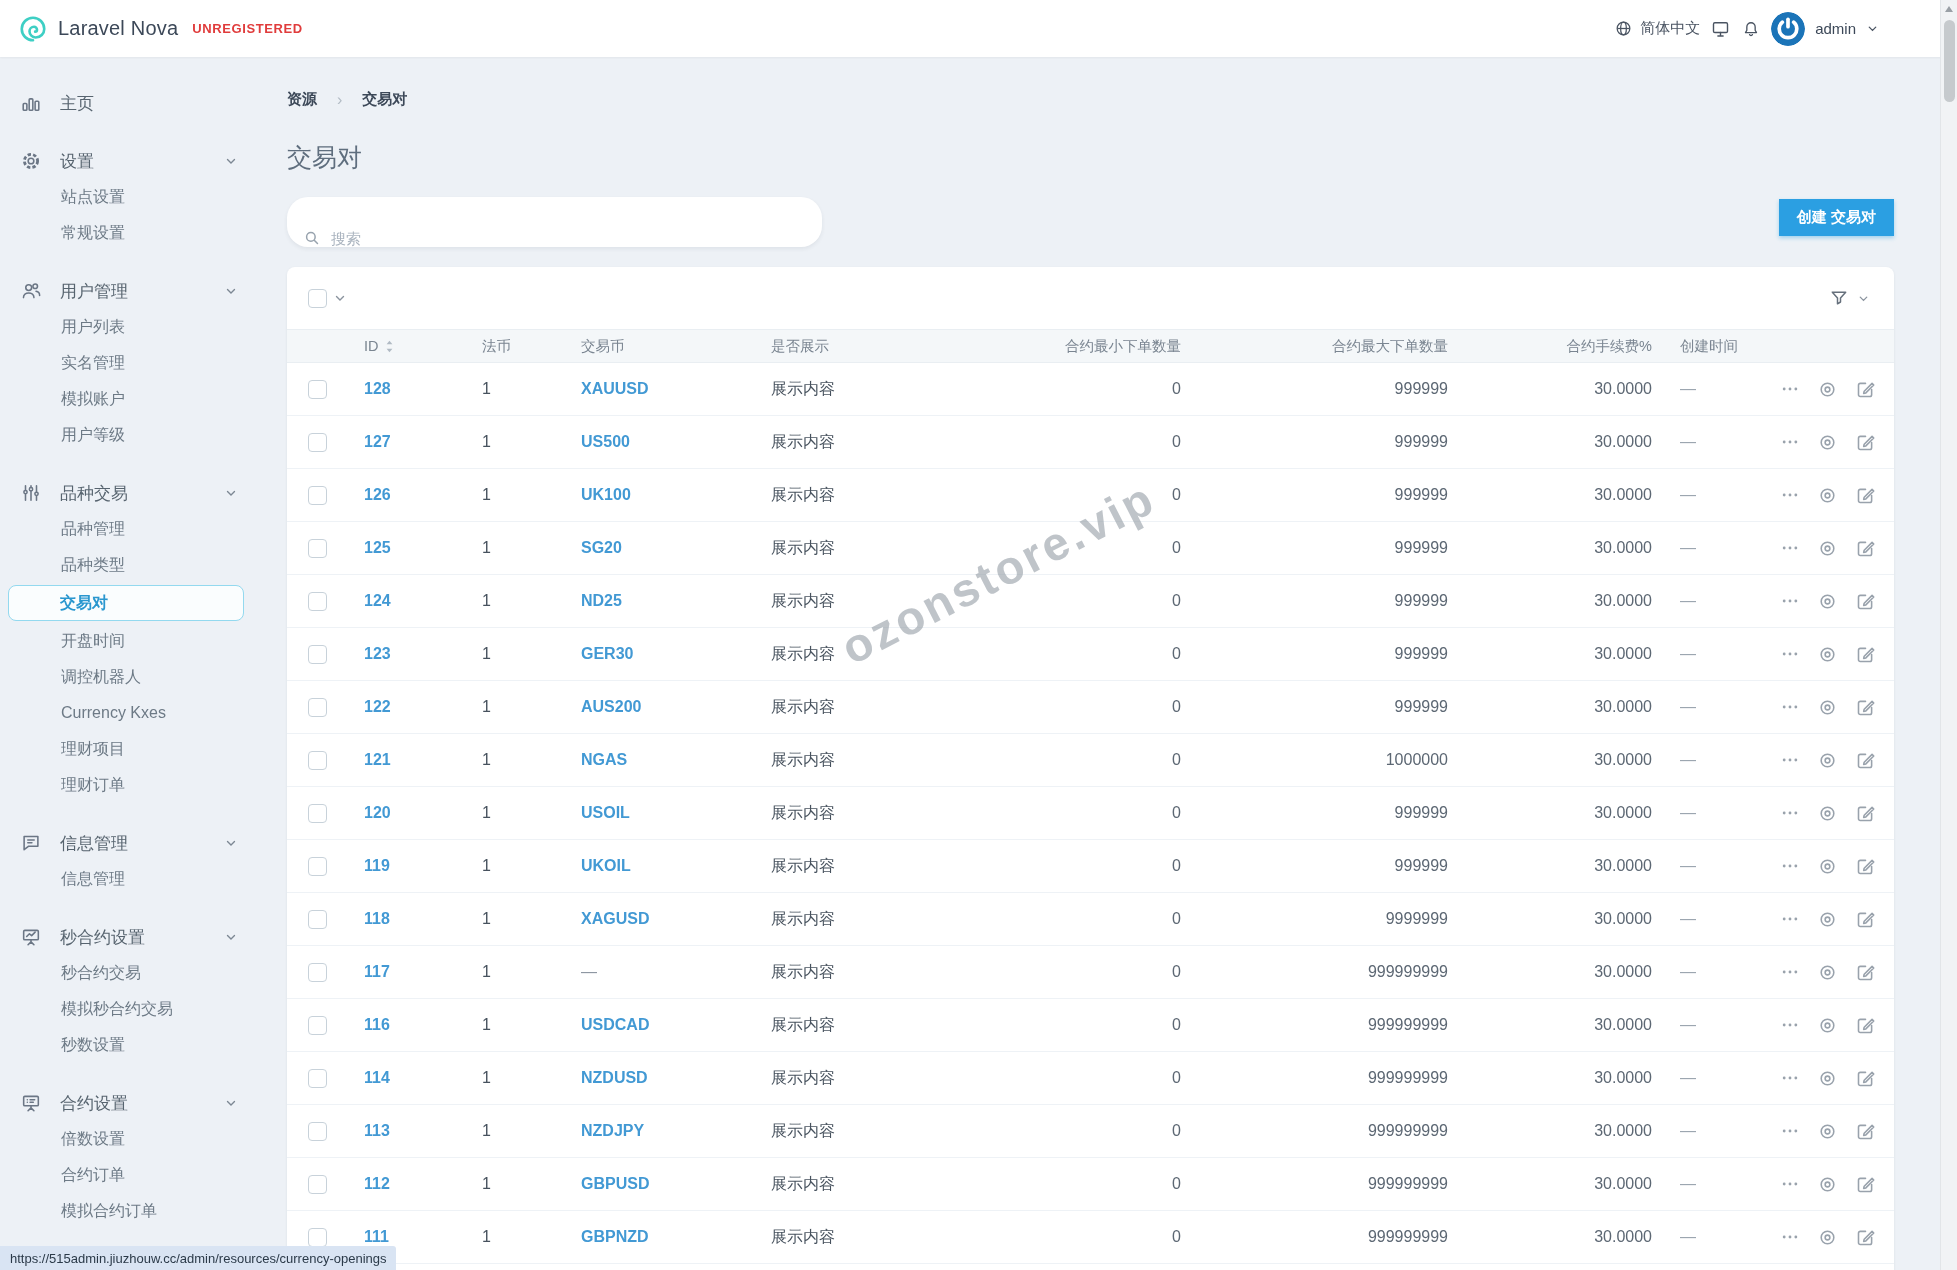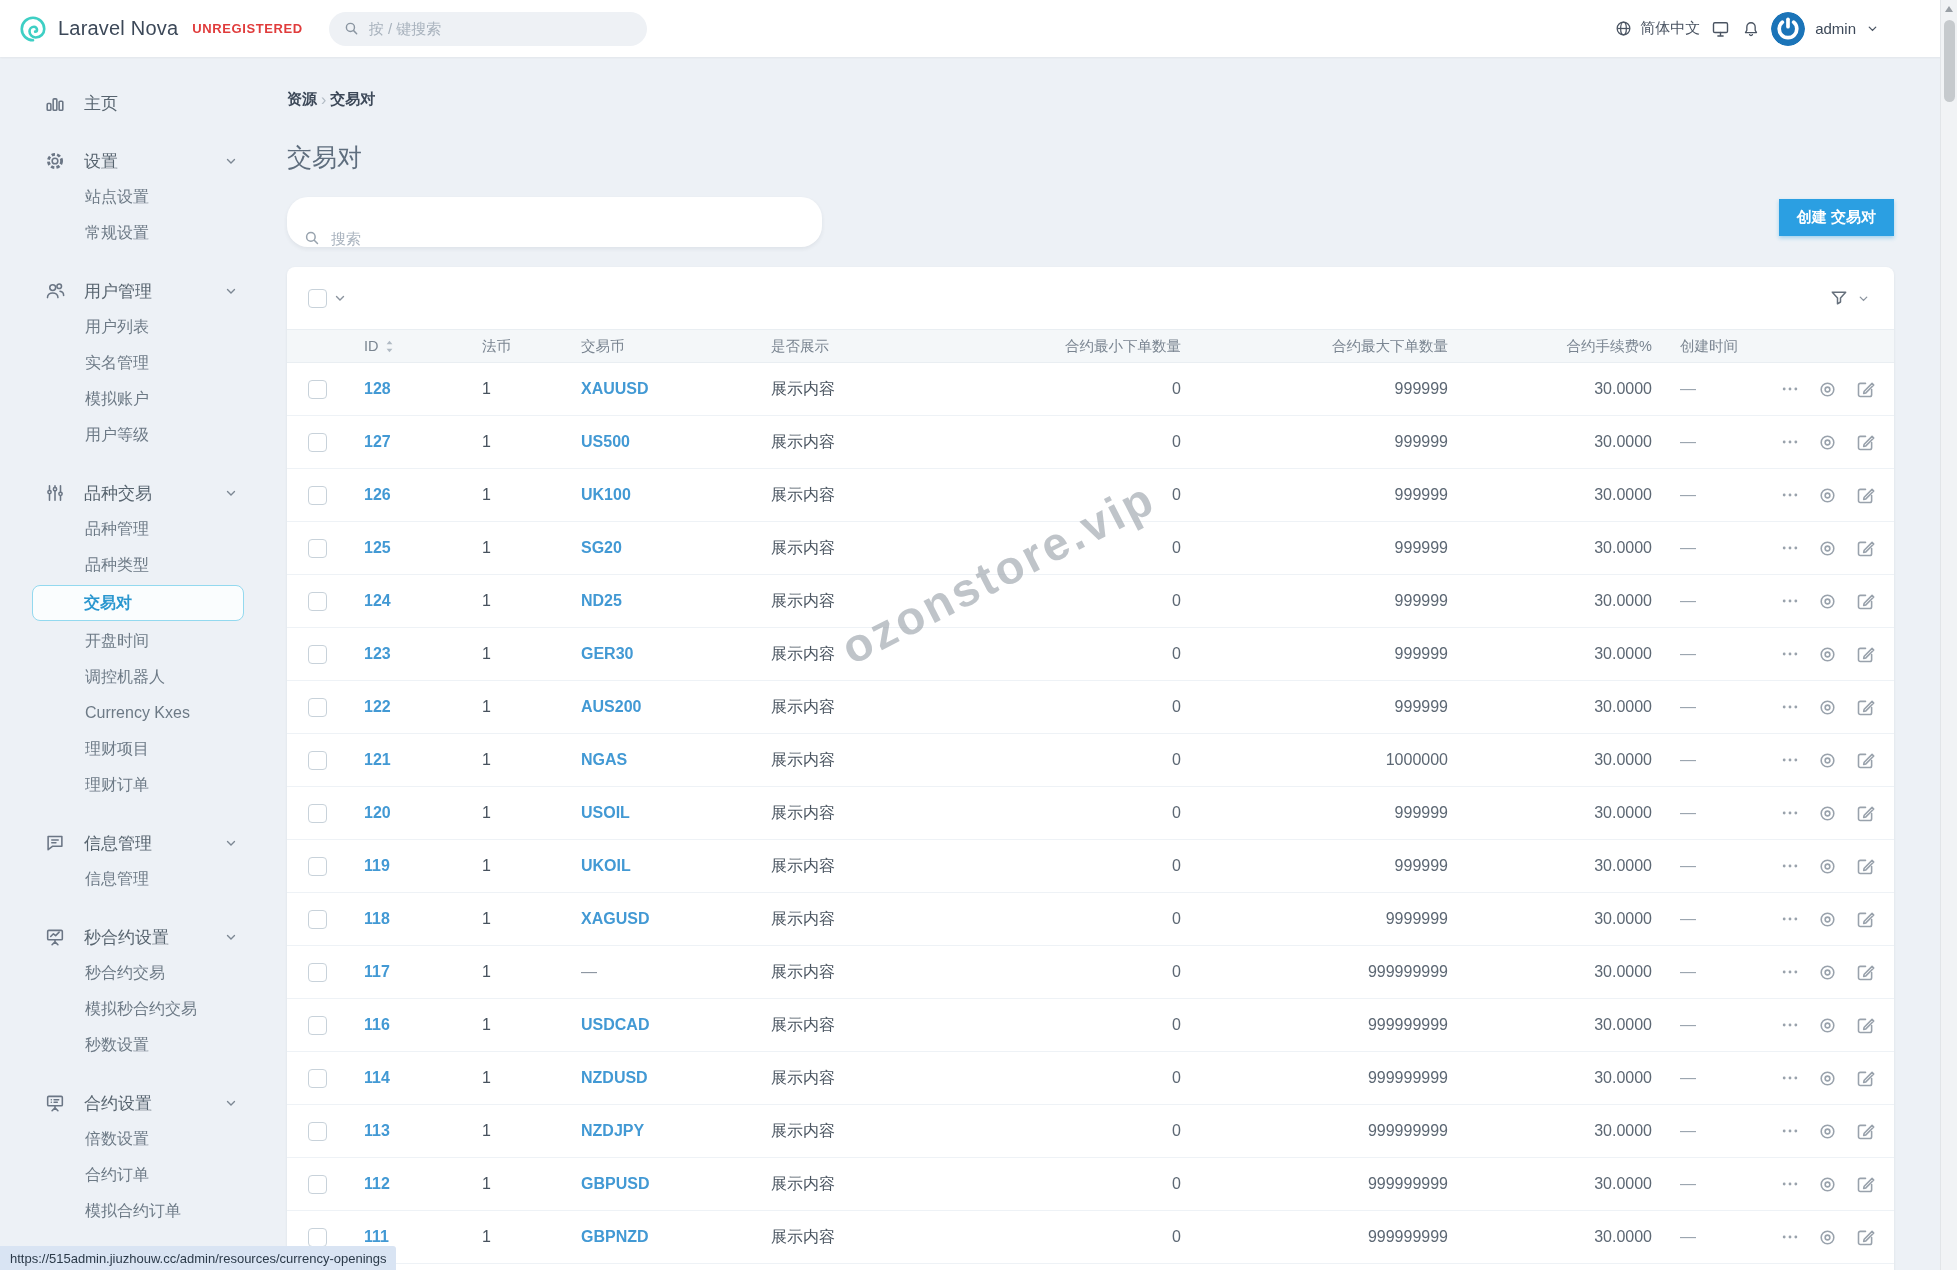--- a/index.html
+++ b/index.html
@@ -27,33 +27,33 @@
 
   
   .scrollbar { position:absolute; top:0; right:0; width:17px; height:1270px; background:#f1f3f5;
                border-left:1px solid #e2e5e8; z-index:40; }
   .scroll-arrow { width:0; height:0; border-left:4px solid transparent; border-right:4px solid transparent;
                   border-bottom:6px solid #9aa0a6; margin:6px auto 8px; }
   .scroll-thumb { width:11px; height:82px; background:#c6cacd; border-radius:6px; margin:0 auto; }
 
   
   .sidebar { position:absolute; top:57px; left:0; width:252px; height:1213px; padding:28px 0 0 0; overflow:hidden; }
-  .side-section { margin-bottom:22px;padding-left:24px; }
+  .side-section { margin-bottom:22px; }
   .side-head { height:36px; display:flex; align-items:center; padding:0 14px 0 20px; color:#57646f;
                font-size:17px; cursor:pointer; }
   .side-head .s-icon { width:22px; color:#6b7685; margin-right:18px; flex:0 0 22px; }
   .side-head .chev { margin-left:auto; color:#7c8793; }
   .side-child { height:36px; display:flex; align-items:center; padding-left:60px; font-size:16px;
                 color:#6d7a86; cursor:pointer; border:1px solid transparent; }
   .side-child.active { border:1px solid #93d9ef; border-radius:8px; background:#fafdfe; color:#2a97cf;
                        font-weight:bold; margin:2px 8px 2px 8px; padding-left:51px; }
 
   
   .main { position:absolute; top:57px; left:287px; width:1607px; }
-  .breadcrumb { margin-top:33px; font-size:15px; display:flex; align-items:center; gap:4px; }
+  .breadcrumb { margin-top:33px; font-size:15px; display:flex; align-items:center; gap:20px; }
   .crumb { color:#3c4858; font-weight:bold; cursor:pointer; }
   .crumb-sep { color:#b3bcc5; font-size:16px; }
   .page-title { margin-top:32px; font-size:25px; font-weight:400; color:#5f6e7e; }
   .search-row { margin-top:23px; position:relative; height:42px; }
   .list-search { position:absolute; left:0; top:0; width:535px; height:50px; background:#fff; border-radius:21px;
                  box-shadow:0 2px 4px rgba(30,45,60,.07); display:flex; align-items:flex-end; gap:10px; padding:0 16px; color:#a8b2bd; }
   .list-search input { border:none; outline:none; font-size:15px; color:#55606c; width:440px; background:transparent; font-family:inherit; }
   .list-search input::placeholder { color:#aab4bf; }
   .create-btn { position:absolute; right:0; top:2px; height:37px; padding:0 18px; background:#2b9fe2; color:#fff;
                 border:none; border-radius:0; font-size:15px; font-weight:bold; cursor:pointer; font-family:inherit;
@@ -95,29 +95,20 @@
 <header class="topbar">
   <div class="brand-wrap">
     <span>
       <svg width="30" height="30" viewBox="0 0 24 24" fill="none" stroke="#3ecfc4" stroke-width="2.1" stroke-linecap="round">
         <path d="M12 21a9 9 0 1 1 9-9 6.8 6.8 0 0 1-6.8 6.8 5 5 0 0 1-5-5A3.6 3.6 0 0 1 12.8 10.2a2.4 2.4 0 0 1 2.4 2.4 1.5 1.5 0 0 1-1.5 1.5"></path>
       </svg>
     </span>
     <span class="brand">Laravel Nova</span>
     <span class="badge">UNREGISTERED</span>
   </div>
-  <div class="top-search">
-    <span>
-      <svg width="17" height="17" viewBox="0 0 24 24" fill="none" stroke="#8a95a1" stroke-width="2" stroke-linecap="round">
-        <circle cx="10.5" cy="10.5" r="5.7"></circle>
-          <path d="M15 15l4.3 4.3"></path>
-      </svg>
-    </span>
-    <input placeholder="按 / 键搜索" style="">
-  </div>
   <div class="top-right">
     <span class="lang">
       <span>
         <svg width="19" height="19" viewBox="0 0 24 24" fill="none" stroke="#4a5462" stroke-width="1.6">
           <circle cx="12" cy="12" r="8"></circle>
             <ellipse cx="12" cy="12" rx="3.6" ry="8"></ellipse>
             <path d="M4.4 12h15.2"></path>
         </svg>
       </span>
       <span>简体中文</span>

